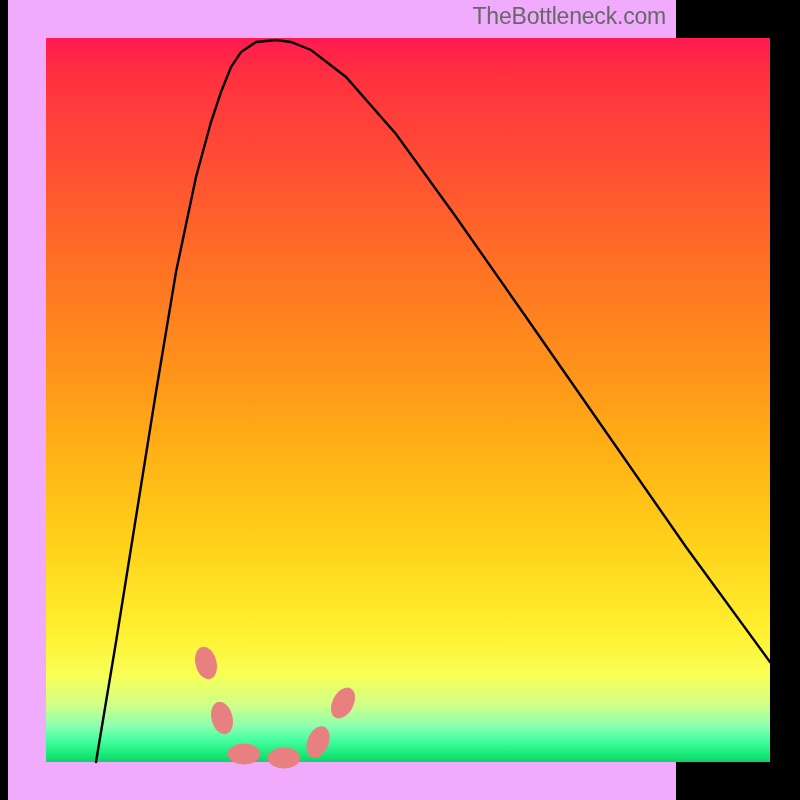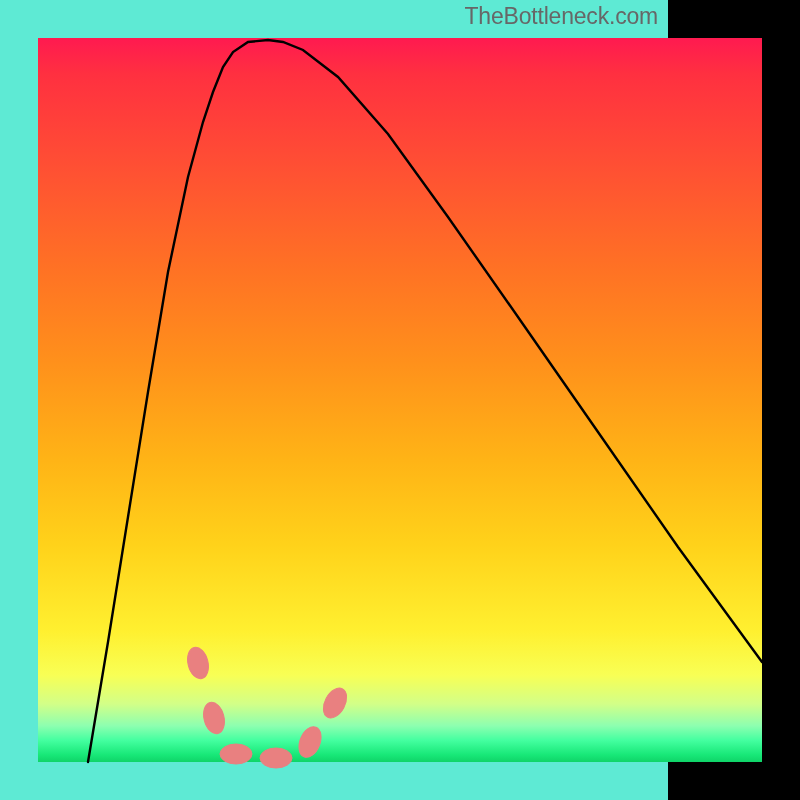--- a/index.html
+++ b/index.html
@@ -7,24 +7,24 @@
     padding: 0;
     width: 800px;
     height: 800px;
     background: #000;
     overflow: hidden;
     font-family: Arial, Helvetica, sans-serif;
   }
   .frame {
     position: absolute;
     top: 0;
-    left: 0;
+    left: 8px;
     width: 668px;
     height: 800px;
-    background: #5eead4;
+    background: #f0abfc;
   }
   .plot {
     position: absolute;
     top: 38px;
     left: 38px;
     width: 724px;
     height: 724px;
     background: linear-gradient(
       to bottom,
       #ff1a50 0%,

